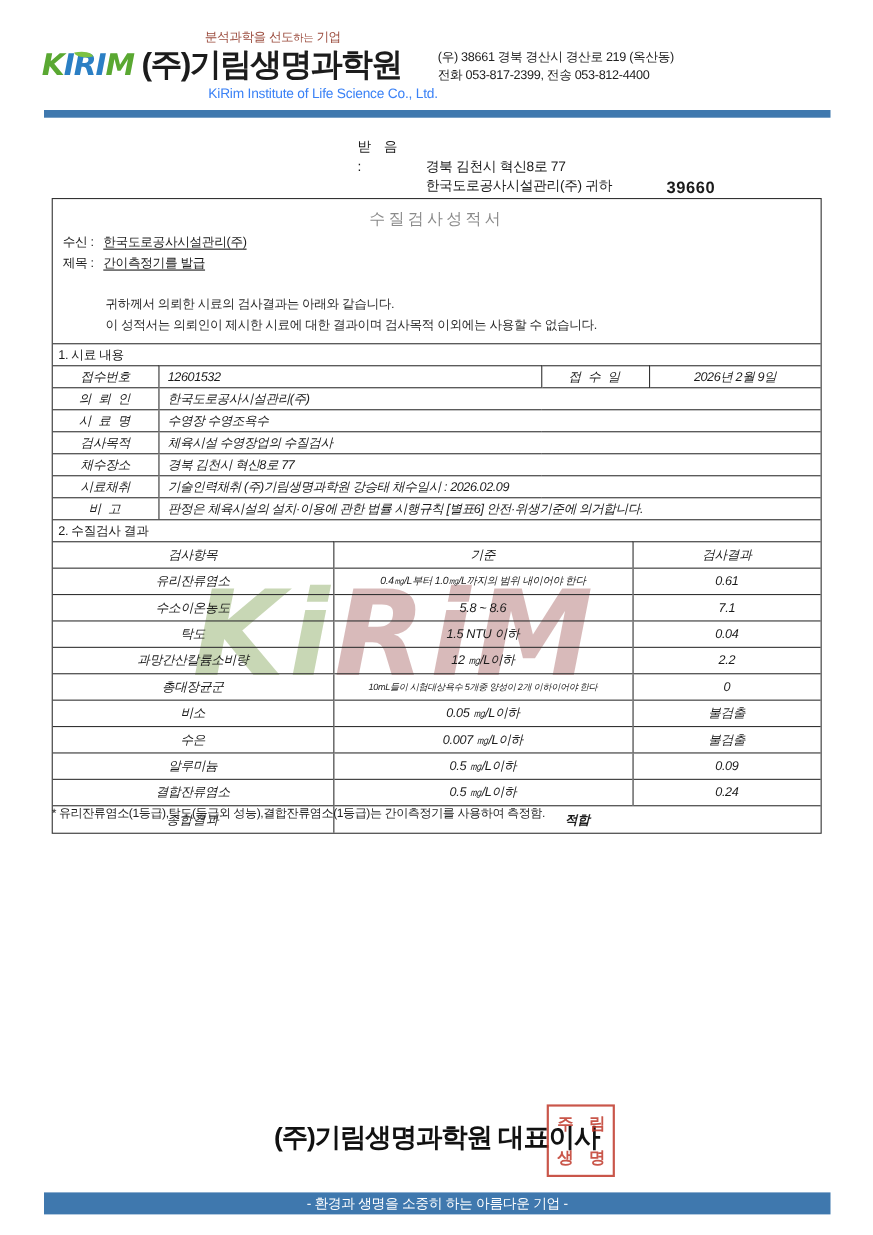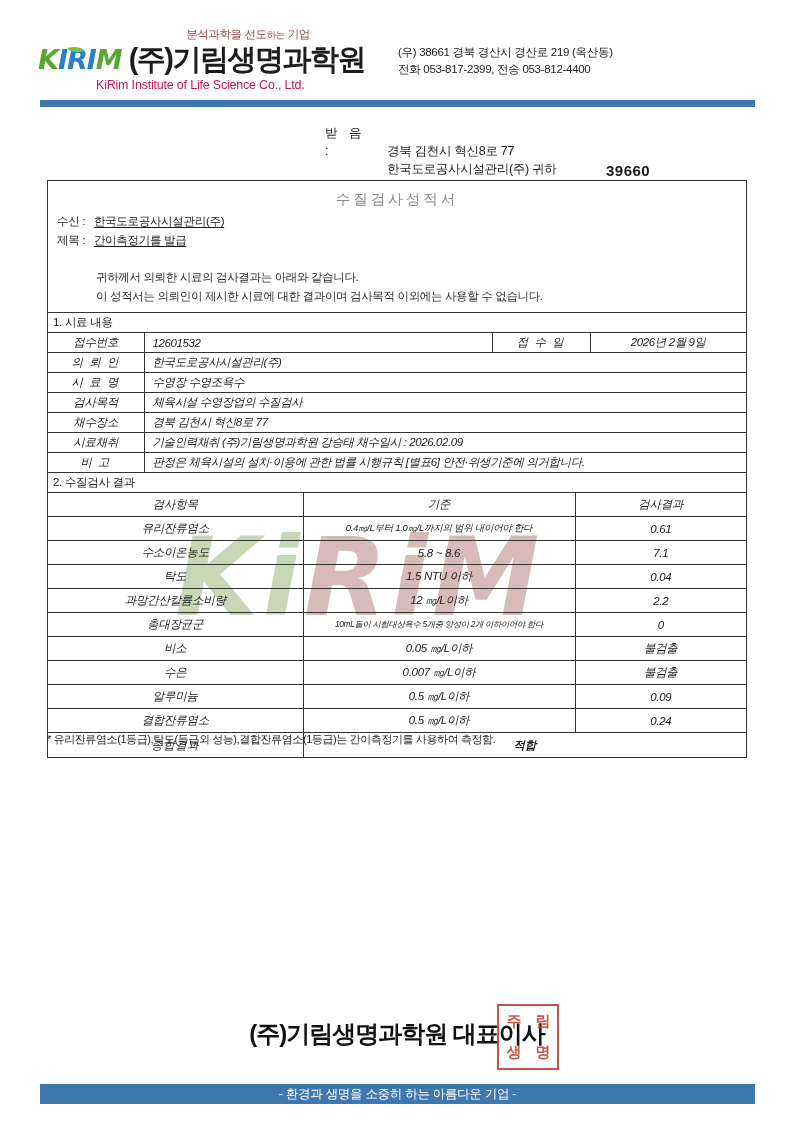--- a/index.html
+++ b/index.html
@@ -66,22 +66,22 @@
   .company-kr {
     font-size: 29px;
     font-weight: bold;
     letter-spacing: -1.5px;
     line-height: 32px;
     color: #1c1c1c;
     margin-left: 7px;
   }
   .company-en {
     font-size: 12.5px;
-    color: #be185d;
-    text-align: left;
+    color: #3b82f6;
+    text-align: right;
     margin-top: 3px;
     margin-left: 58px;
     letter-spacing: -0.2px;
   }
   .contact-block {
     position: absolute;
     left: 398px;
     top: 44px;
     font-size: 11.5px;
     line-height: 17px;

